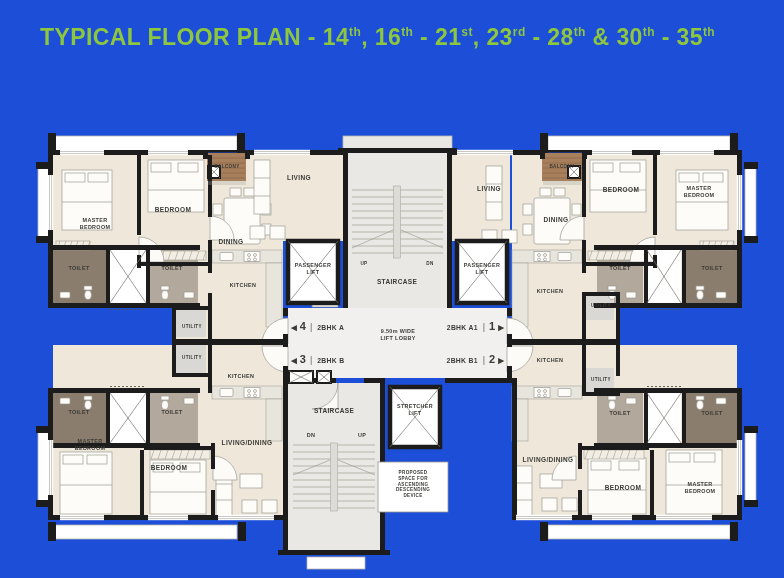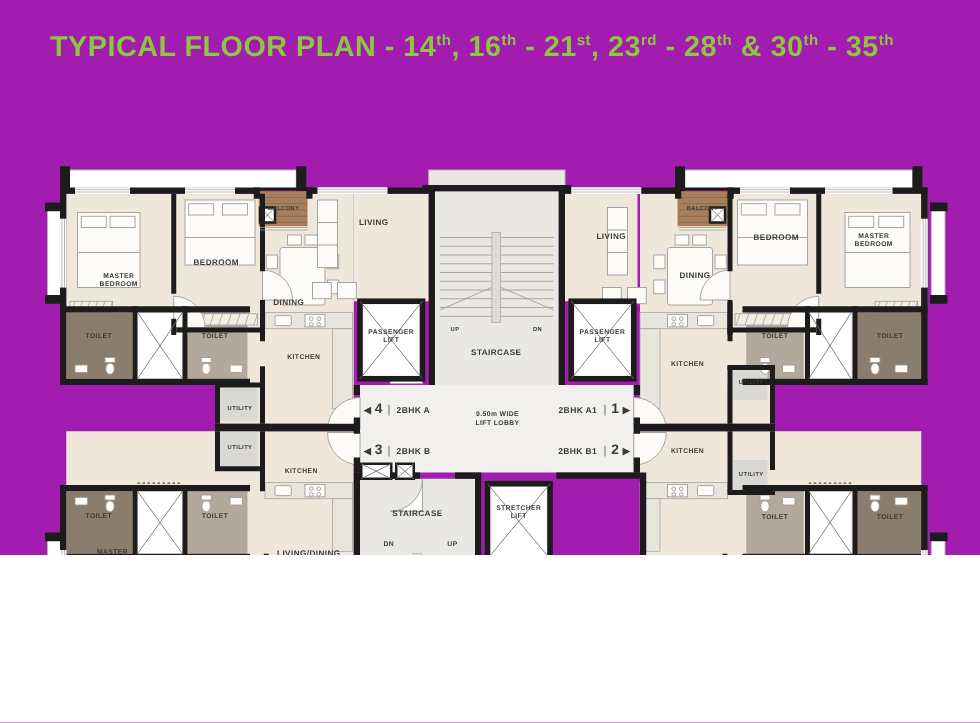--- a/index.html
+++ b/index.html
@@ -1,16 +1,16 @@
 <!DOCTYPE html>
 <html style="--accent-green: #8dc63f; --wall: #1c1c1c; --floor: #efe8da; --toilet-dark: #8b7d6e; --toilet-light: #b2a89b; --balcony: #a87f5c; --core: #e9e8e4; --lobby: #f1f0ee; --utility: #d9d8d4; --line: #9a9a94; --text: #3a3a36;"><head>
 <meta charset="utf-8">
 <style>
   html,body{margin:0;padding:0;background:#ffffff;}
-  .stage{position:relative;width:784px;height:444px;background:#a21caf;overflow:hidden;font-family:"Liberation Sans",sans-serif;}
+  .stage{position:relative;width:784px;height:578px;background:#1d4ed8;overflow:hidden;font-family:"Liberation Sans",sans-serif;}
   h1.page-title{position:absolute;left:40px;top:24px;margin:0;font-size:23px;font-weight:700;
     letter-spacing:.4px;color:var(--accent-green,#8dc63f);font-family:"Liberation Sans",sans-serif;}
   .page-title sup{font-size:12px;font-weight:700;}
   svg{position:absolute;left:0;top:0;}
   svg text{font-family:"Liberation Sans",sans-serif;fill:var(--text,#3a3a36);}
   .rlbl{font-size:6.5px;font-weight:700;letter-spacing:.35px;text-anchor:middle;}
   .sm{font-size:5.4px;}
   .xs{font-size:4.6px;}
   .tag-arrow{font-size:7.5px;font-weight:700;}
   .tag-num{font-size:11px;font-weight:700;}

